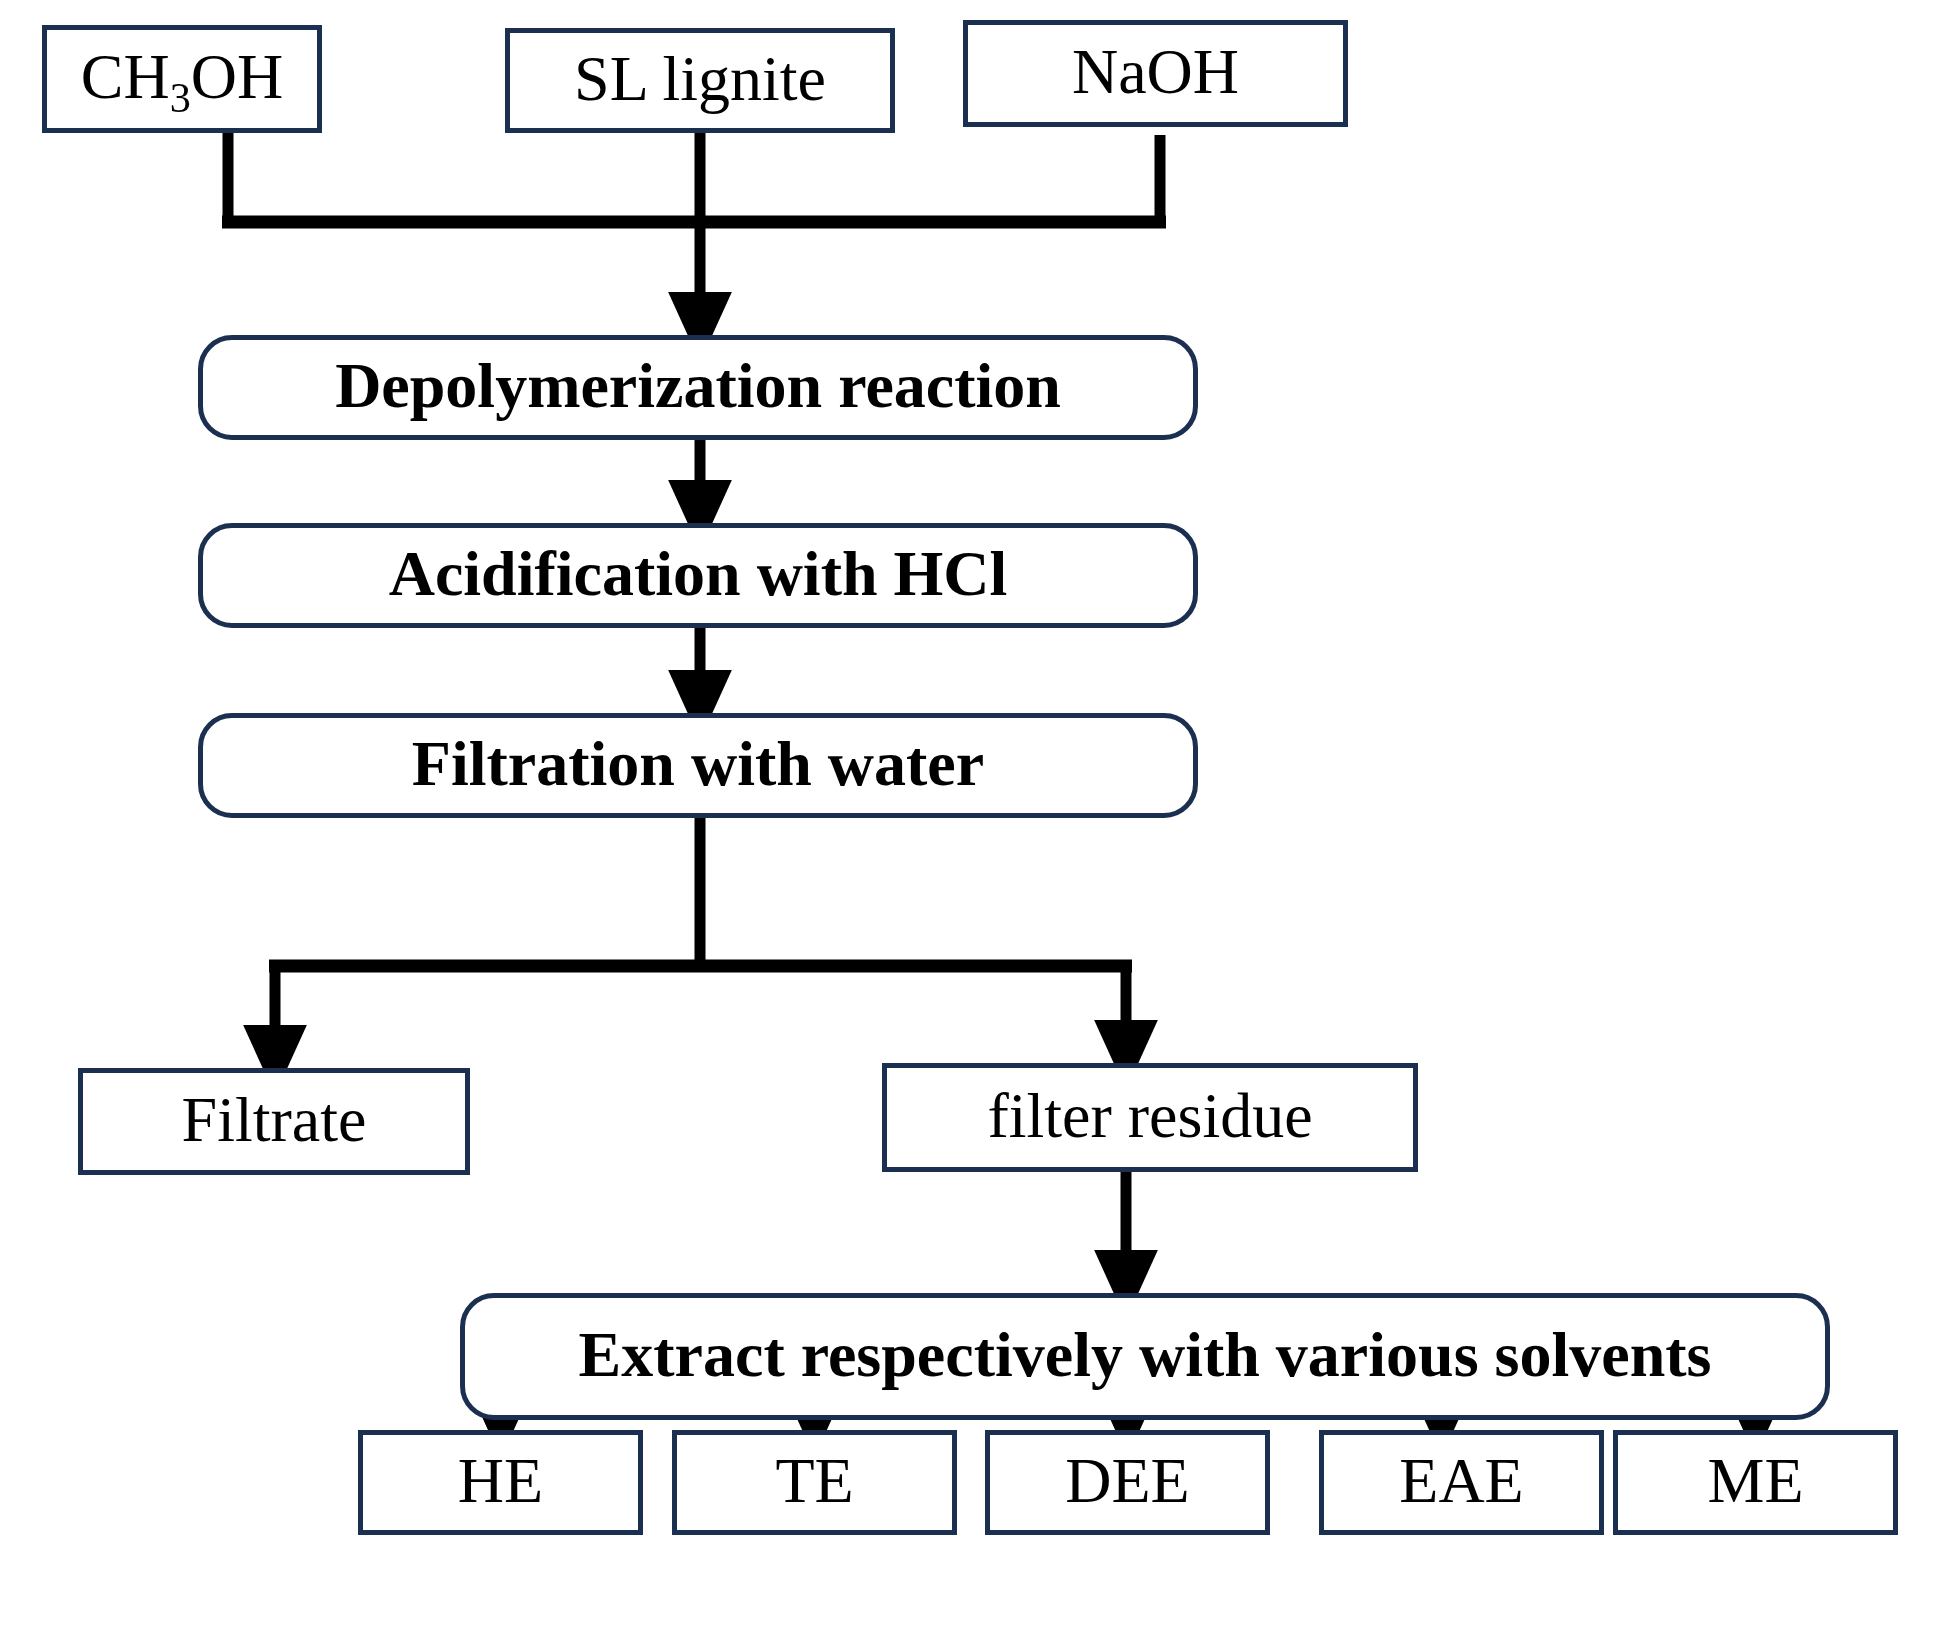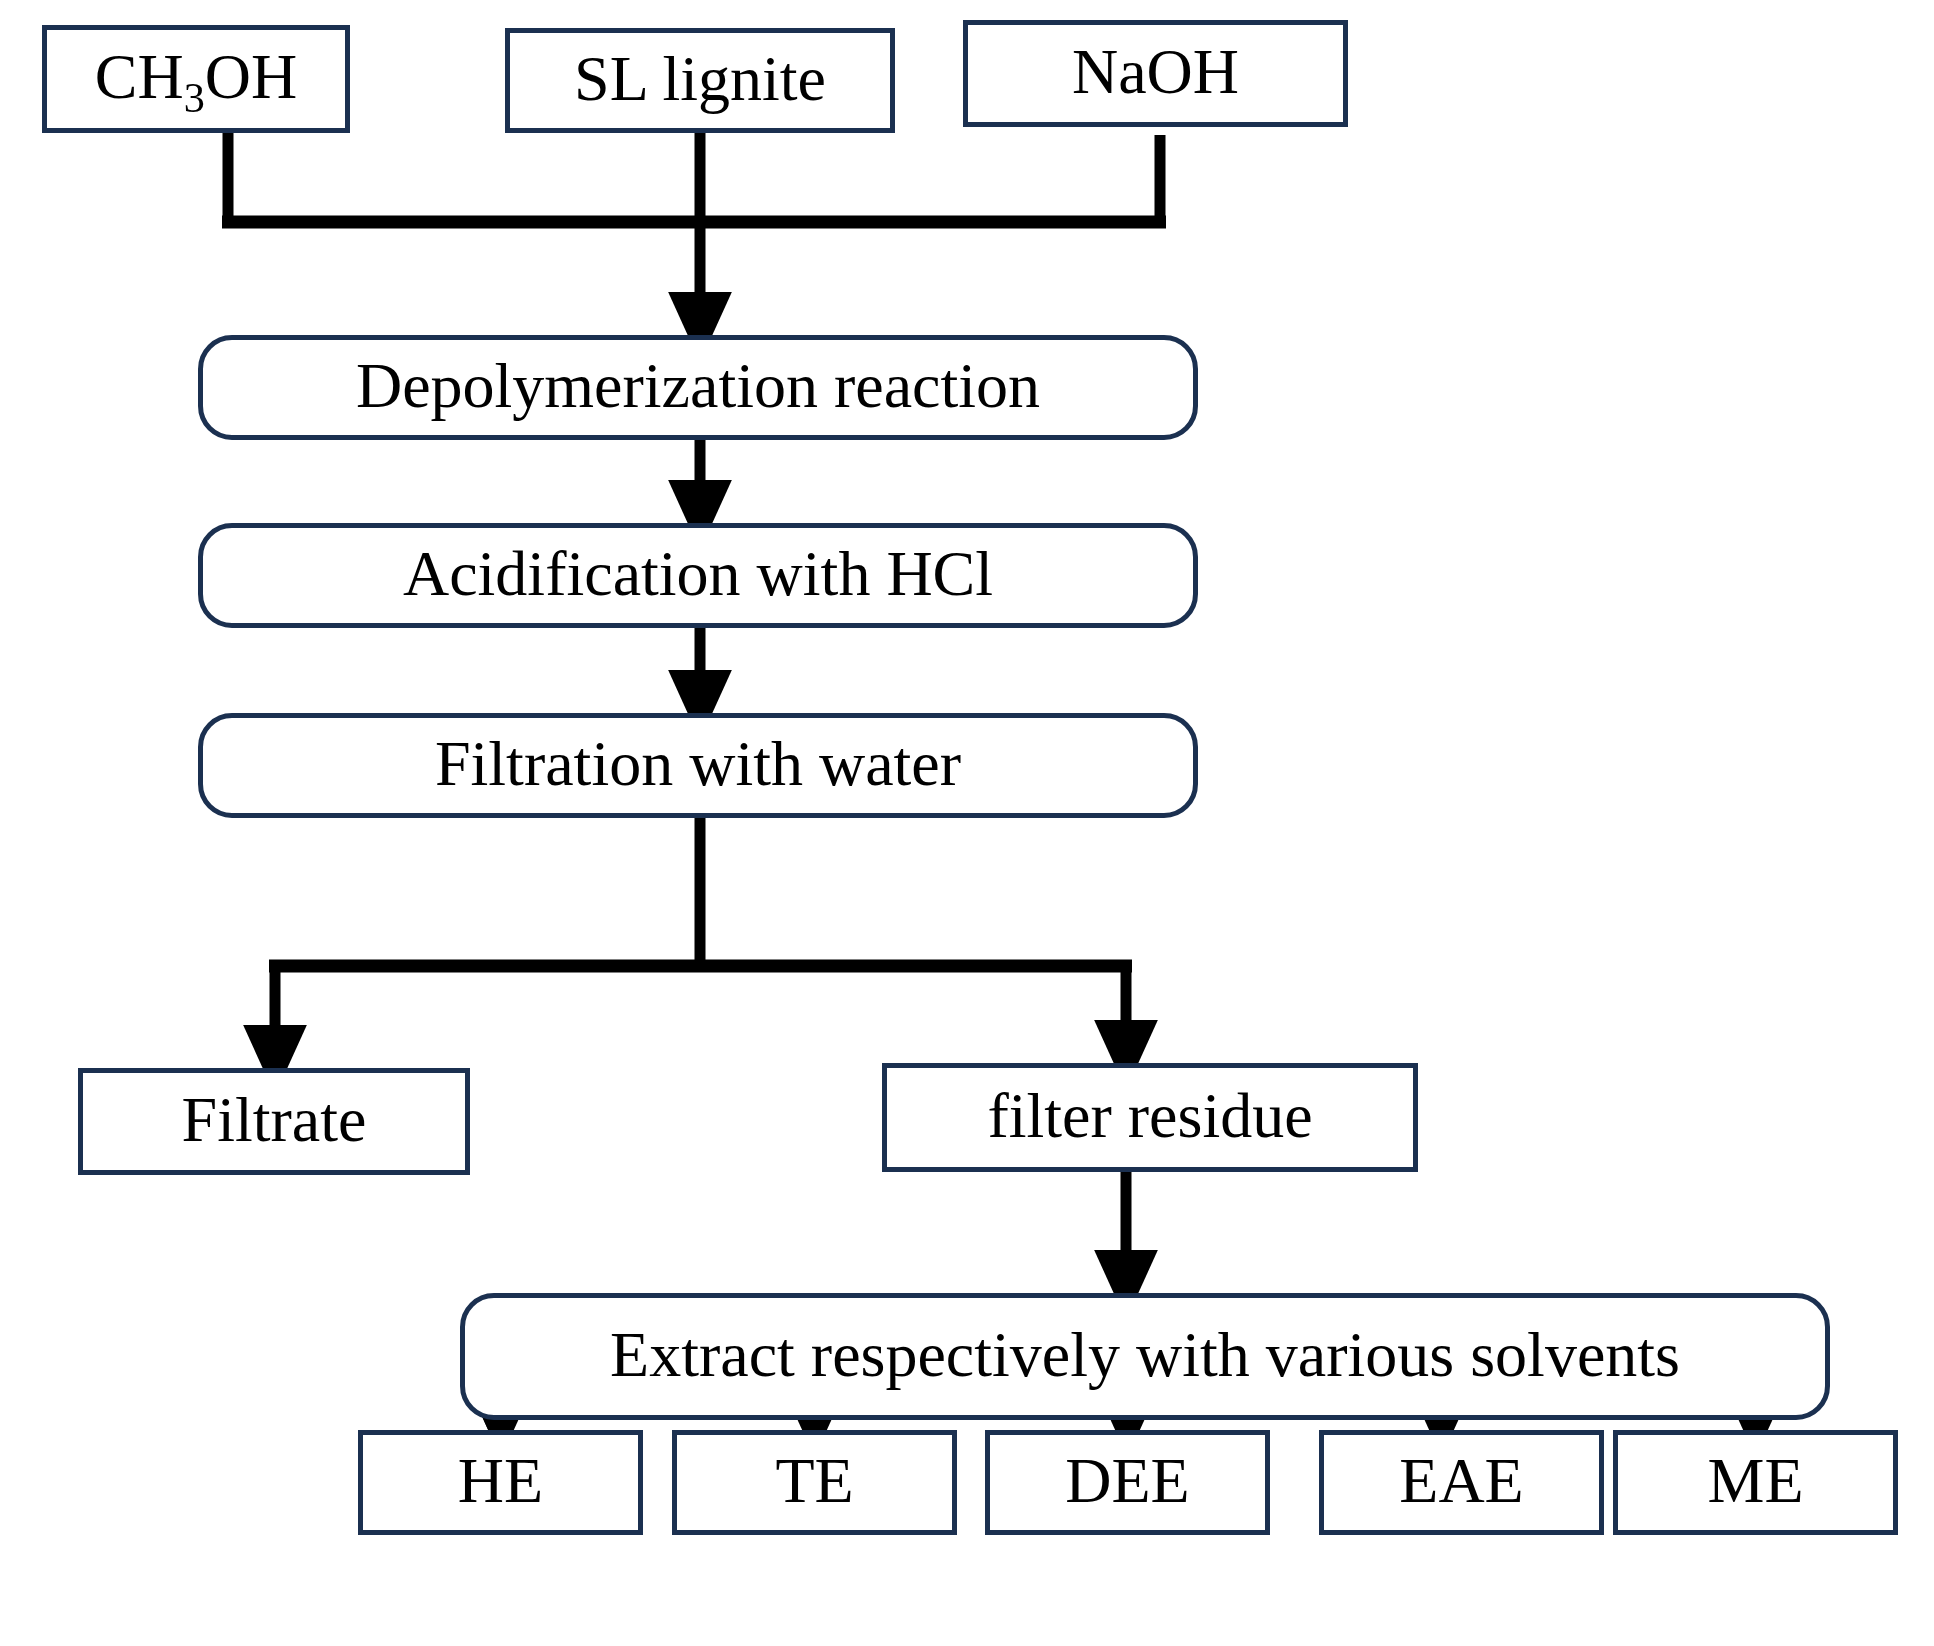--- a/index.html
+++ b/index.html
@@ -33,33 +33,34 @@
     display: flex;
     align-items: center;
     justify-content: center;
     color: #000000;
     line-height: 1;
     white-space: nowrap;
     z-index: 3;
   }
   .node.rounded {
     border-radius: 34px;
+    font-weight: bold;
   }
   .node .label {
     display: block;
     padding: 0 10px;
     transform: translateY(-2px);
   }
   .sub {
     font-size: 0.66em;
     vertical-align: sub;
     line-height: 0;
   }
   
-  #node-ch3oh      { left: 42px;  top: 25px;   width: 308px; height: 108px; font-size: 64px; }
+  #node-ch3oh      { left: 42px;  top: 25px;   width: 280px; height: 108px; font-size: 64px; }
   #node-sl-lignite { left: 505px; top: 28px;   width: 390px; height: 105px; font-size: 64px; }
   #node-naoh       { left: 963px; top: 20px;   width: 385px; height: 107px; font-size: 64px; }
 
   #node-depolymerization { left: 198px; top: 335px; width: 1000px; height: 105px; font-size: 64px; }
   #node-acidification    { left: 198px; top: 523px; width: 1000px; height: 105px; font-size: 64px; }
   #node-filtration       { left: 198px; top: 713px; width: 1000px; height: 105px; font-size: 64px; }
 
   #node-filtrate        { left: 78px;  top: 1068px; width: 392px; height: 107px; font-size: 64px; }
   #node-filter-residue  { left: 882px; top: 1063px; width: 536px; height: 109px; font-size: 64px; }
 

